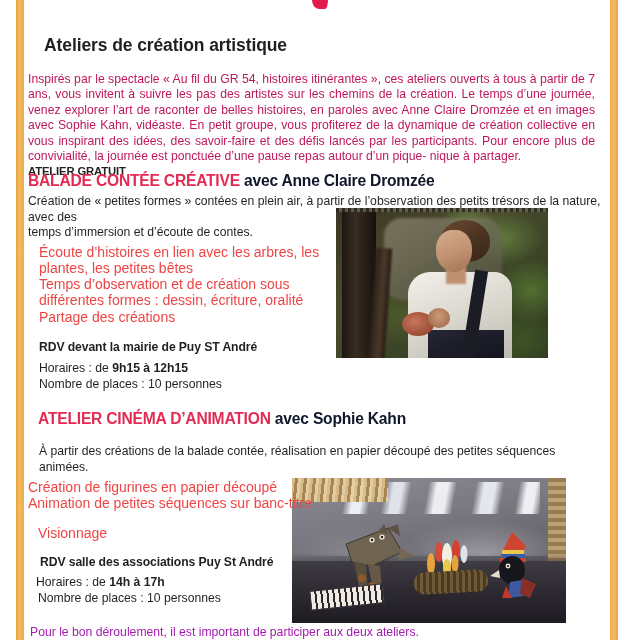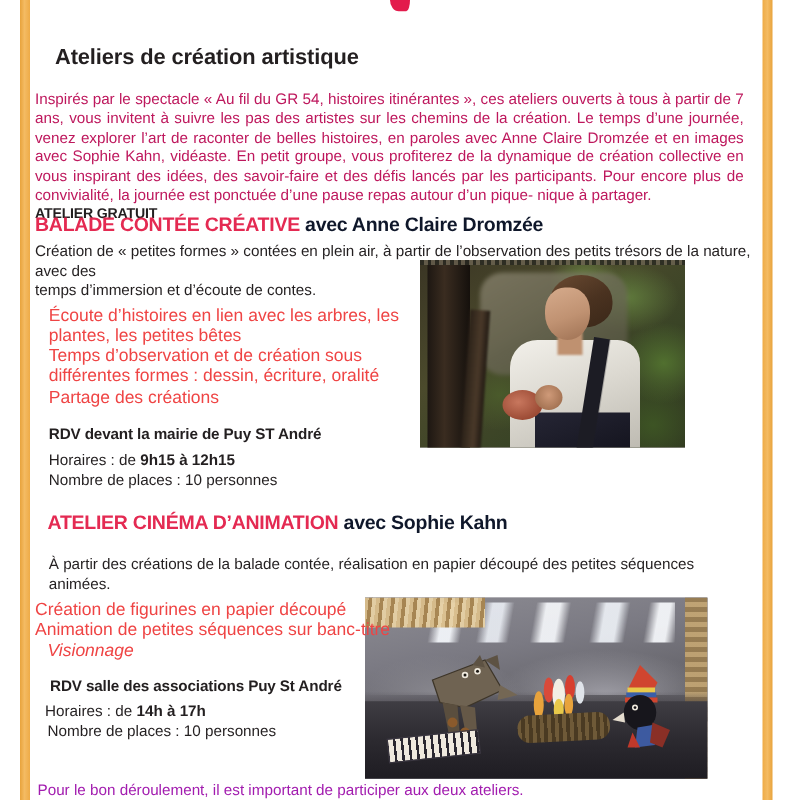--- a/index.html
+++ b/index.html
@@ -432,21 +432,21 @@
 
     <div style="position:absolute; left:0; top:410px; width:576px;">
       <h2 class="red-title" style="padding-left:10px;"><span>ATELIER CINÉMA D’ANIMATION</span><span class="who"> avec Sophie Kahn</span></h2>
 
       <div class="lead" style="margin-top:16px; padding-left:11px;">À partir des créations de la balade contée, réalisation en papier découpé des petites séquences</div>
       <div class="lead" style="padding-left:11px;">animées.</div>
 
       <ul class="bullets" style="margin-top:4px;">
         <li>Création de figurines en papier découpé</li>
         <li>Animation de petites séquences sur banc-titre</li>
-        <li style="padding-left:10px; font-style:italic;">Visionnage</li>
+        <li style="padding-left:10px; margin-top:13px;">Visionnage</li>
       </ul>
 
       <div class="rdv" style="margin-top:14px; padding-left:12px;">RDV salle des associations Puy St André</div>
       <div class="info" style="margin-top:5px; padding-left:8px;"><span>Horaires : de </span><b>14h à 17h</b></div>
       <div class="info" style="padding-left:10px;">Nombre de places : 10 personnes</div>
     </div>
 
     <div class="footer-note" style="position:absolute; left:2px; top:625px; width:576px;">Pour le bon déroulement, il est important de participer aux deux ateliers.</div>
 
   </div>

